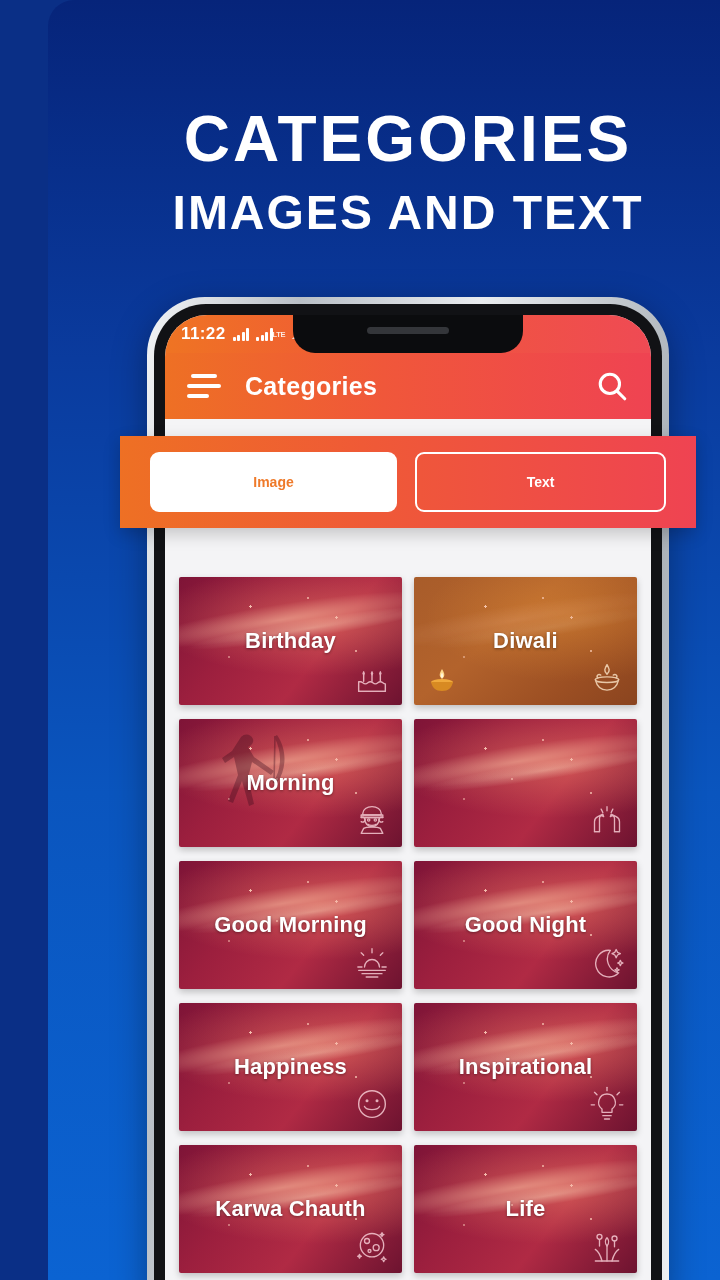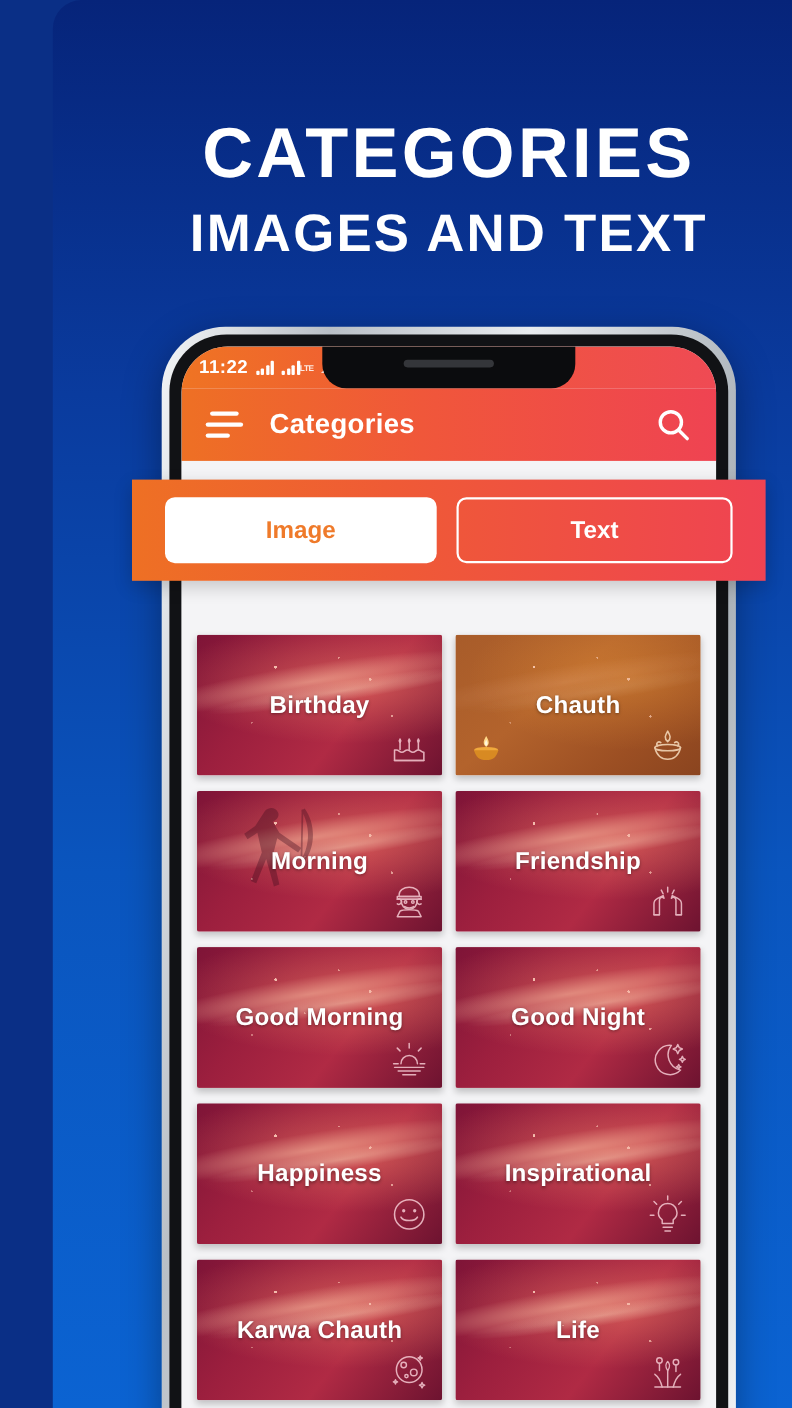--- a/index.html
+++ b/index.html
@@ -125,21 +125,21 @@
     background:linear-gradient(90deg,#ee7024 0%,#ef5a36 42%,#ef4352 100%);
     display:flex; align-items:center; gap:18px;
     padding:0 30px;
     z-index:60;
     box-shadow:0 6px 16px rgba(0,0,0,.20);
   }
   .tab {
     flex:1; height:60px;
     display:flex; align-items:center; justify-content:center;
     border-radius:9px;
-    font-size:22px; font-weight:bold;
+    font-size:14px; font-weight:bold;
     cursor:pointer;
   }
   .tab.active { background:#ffffff; color:#ef7a2a; }
   .tab.inactive { background:transparent; color:#ffffff; border:2.5px solid #ffffff; }
 
   
   .content {
     position:absolute; left:0; right:0; top:104px; bottom:0;
     background:#f4f4f6;
     padding:28px 14px 0 14px;
@@ -310,21 +310,21 @@
               <div class="swoosh"></div>
               <div class="sparkles"></div>
               <div class="card-deco">
                 <svg viewBox="0 0 40 32" fill="none">
                   <path d="M20 4c2.5 4.5 3.6 6.6 0 10-3.6-3.4-2.5-5.5 0-10z" fill="#ffd98a"></path>
                   <path d="M20 7.5c1.4 2.6 2 3.8 0 5.7-2-1.9-1.4-3.1 0-5.7z" fill="#fff6dd"></path>
                   <ellipse cx="20" cy="17" rx="11" ry="3" fill="#f0a93c"></ellipse>
                   <path d="M9 17c1.5 6 4.5 9 11 9s9.5-3 11-9z" fill="#d88a22"></path>
                 </svg>
               </div>
-              <div class="card-title">Chauth</div>
+              <div class="card-title">Diwali</div>
               <div class="card-icon">
                 <svg viewBox="0 0 48 48" fill="none" stroke="#ffe9cc" stroke-width="1.7" stroke-linecap="round" stroke-linejoin="round">
                   <path d="M24 8c2.8 5 4.2 7.6 0 11.4C19.8 15.6 21.2 13 24 8z"></path>
                   <path d="M13 24c-2.5-3 1-5.5 3.5-3.5"></path>
                   <path d="M35 24c2.5-3-1-5.5-3.5-3.5"></path>
                   <ellipse cx="24" cy="26" rx="14" ry="3.4"></ellipse>
                   <path d="M10 26c2 8.6 6 12.6 14 12.6S36 34.6 38 26"></path>
                 </svg>
               </div>
             </div>
@@ -351,21 +351,20 @@
                   <path d="M11 26a3 3 0 1 0 0-5"></path>
                     <path d="M37 26a3 3 0 1 1 0-5"></path>
                   <path d="M14 34c3-2 17-2 20 0l3 6H11z"></path>
                 </svg>
               </div>
             </div>
 
             <div class="card">
               <div class="swoosh"></div>
               <div class="sparkles"></div>
-              <div class="card-title">Friendship</div>
               <div class="card-icon">
                 <svg viewBox="0 0 48 48" fill="none" stroke="#ffd9e0" stroke-width="1.6" stroke-linecap="round" stroke-linejoin="round">
                   <path d="M24 8v5M17 11l2 4M31 11l-2 4"></path>
                   <path d="M20 20c-2-2-5-1-5 2v16h-6V26c0-3 2-5 4-6l6-3z"></path>
                   <path d="M28 20c2-2 5-1 5 2v16h6V26c0-3-2-5-4-6l-6-3z"></path>
                   <path d="M9 38h6M33 38h6"></path>
                 </svg>
               </div>
             </div>
 

